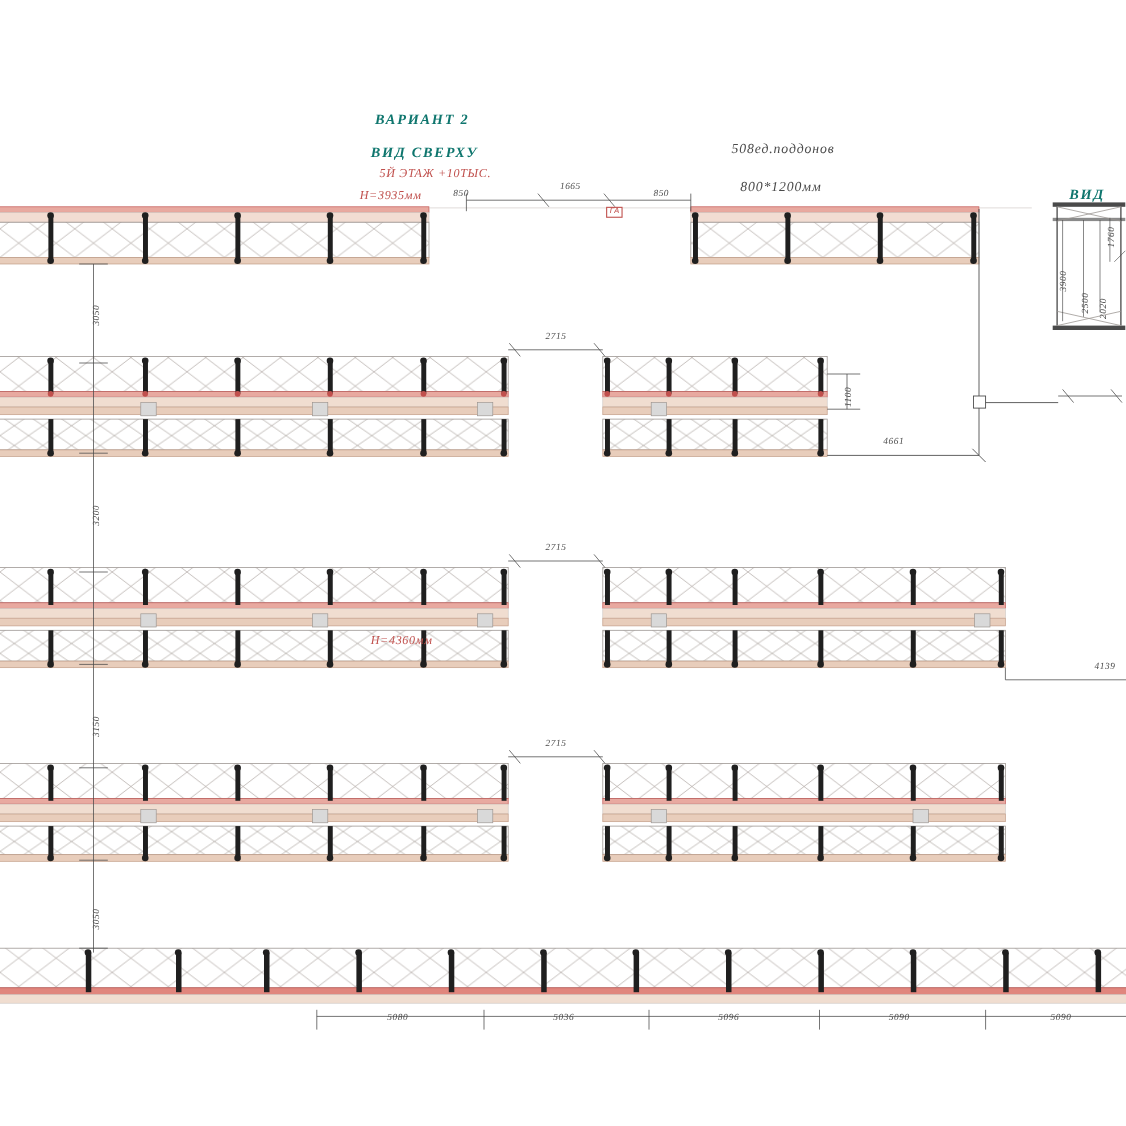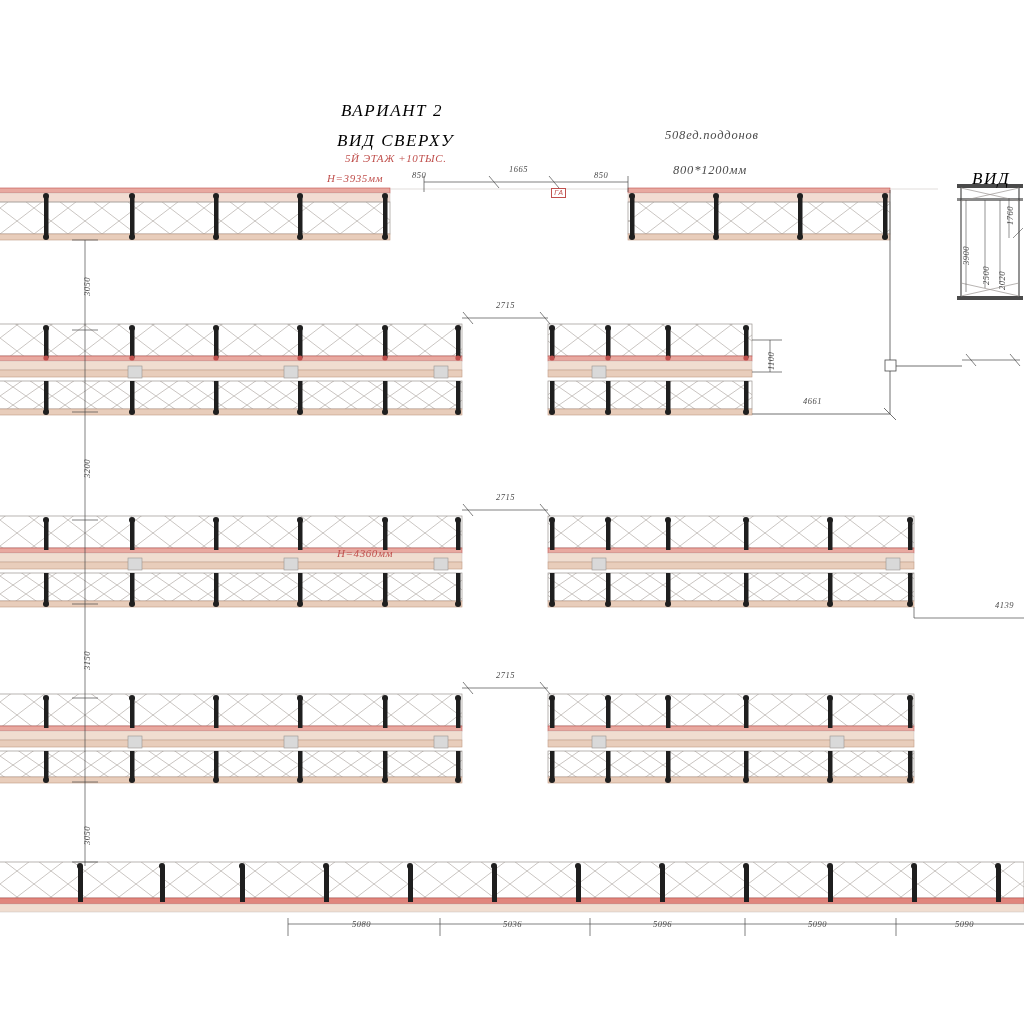--- a/index.html
+++ b/index.html
@@ -25,23 +25,23 @@
   
   .t {
     position: absolute;
     white-space: pre;
     color: #3b3b3b;
     font-family: "Liberation Serif", serif;
     font-style: italic;
     letter-spacing: 0.5px;
   }
   .title-main {
-    font-size: 17px;
-    font-weight: normal;
-    color: #000000;
+    font-size: 13px;
+    font-weight: bold;
+    color: #0f766e;
     letter-spacing: 1.6px;
   }
   .title-sub {
     font-size: 11px;
     color: #c0504d;
     letter-spacing: 0.6px;
     font-style: italic;
   }
   .pallet-note {
     font-size: 12.5px;
@@ -530,21 +530,21 @@
         <line x1="745" y1="918" x2="745" y2="936"></line>
         <line x1="896" y1="918" x2="896" y2="936"></line>
       </g>
     </g>
   </svg>
 
   <div class="t title-main" style="left:341px; top:101px;">ВАРИАНТ 2</div>
   <div class="t title-main" style="left:337px; top:131px;">ВИД СВЕРХУ</div>
   <div class="t title-sub" style="left:345px; top:152px;">5Й ЭТАЖ +10ТЫС.</div>
   <div class="t title-sub" style="left:327px; top:172px;">H=3935мм</div>
-  <div class="t title-sub" style="left:337px; top:547px;">H=4360мм</div>
+  <div class="t title-sub" style="left:337px; top:576px;">H=4360мм</div>
 
   <div class="t pallet-note" style="left:665px; top:128px;">508ед.поддонов</div>
   <div class="t pallet-note" style="left:673px; top:163px;">800*1200мм</div>
 
   <div class="t title-main" style="left:972px; top:123px;margin-top:46px;">ВИД</div>
 
   <div class="badge" style="left:551px; top:188px;">ГА</div>
 
   <div class="t dim" style="left:412px; top:170px;">850</div>
   <div class="t dim" style="left:509px; top:164px;font-family:Liberation Serif, serif;">1665</div>

